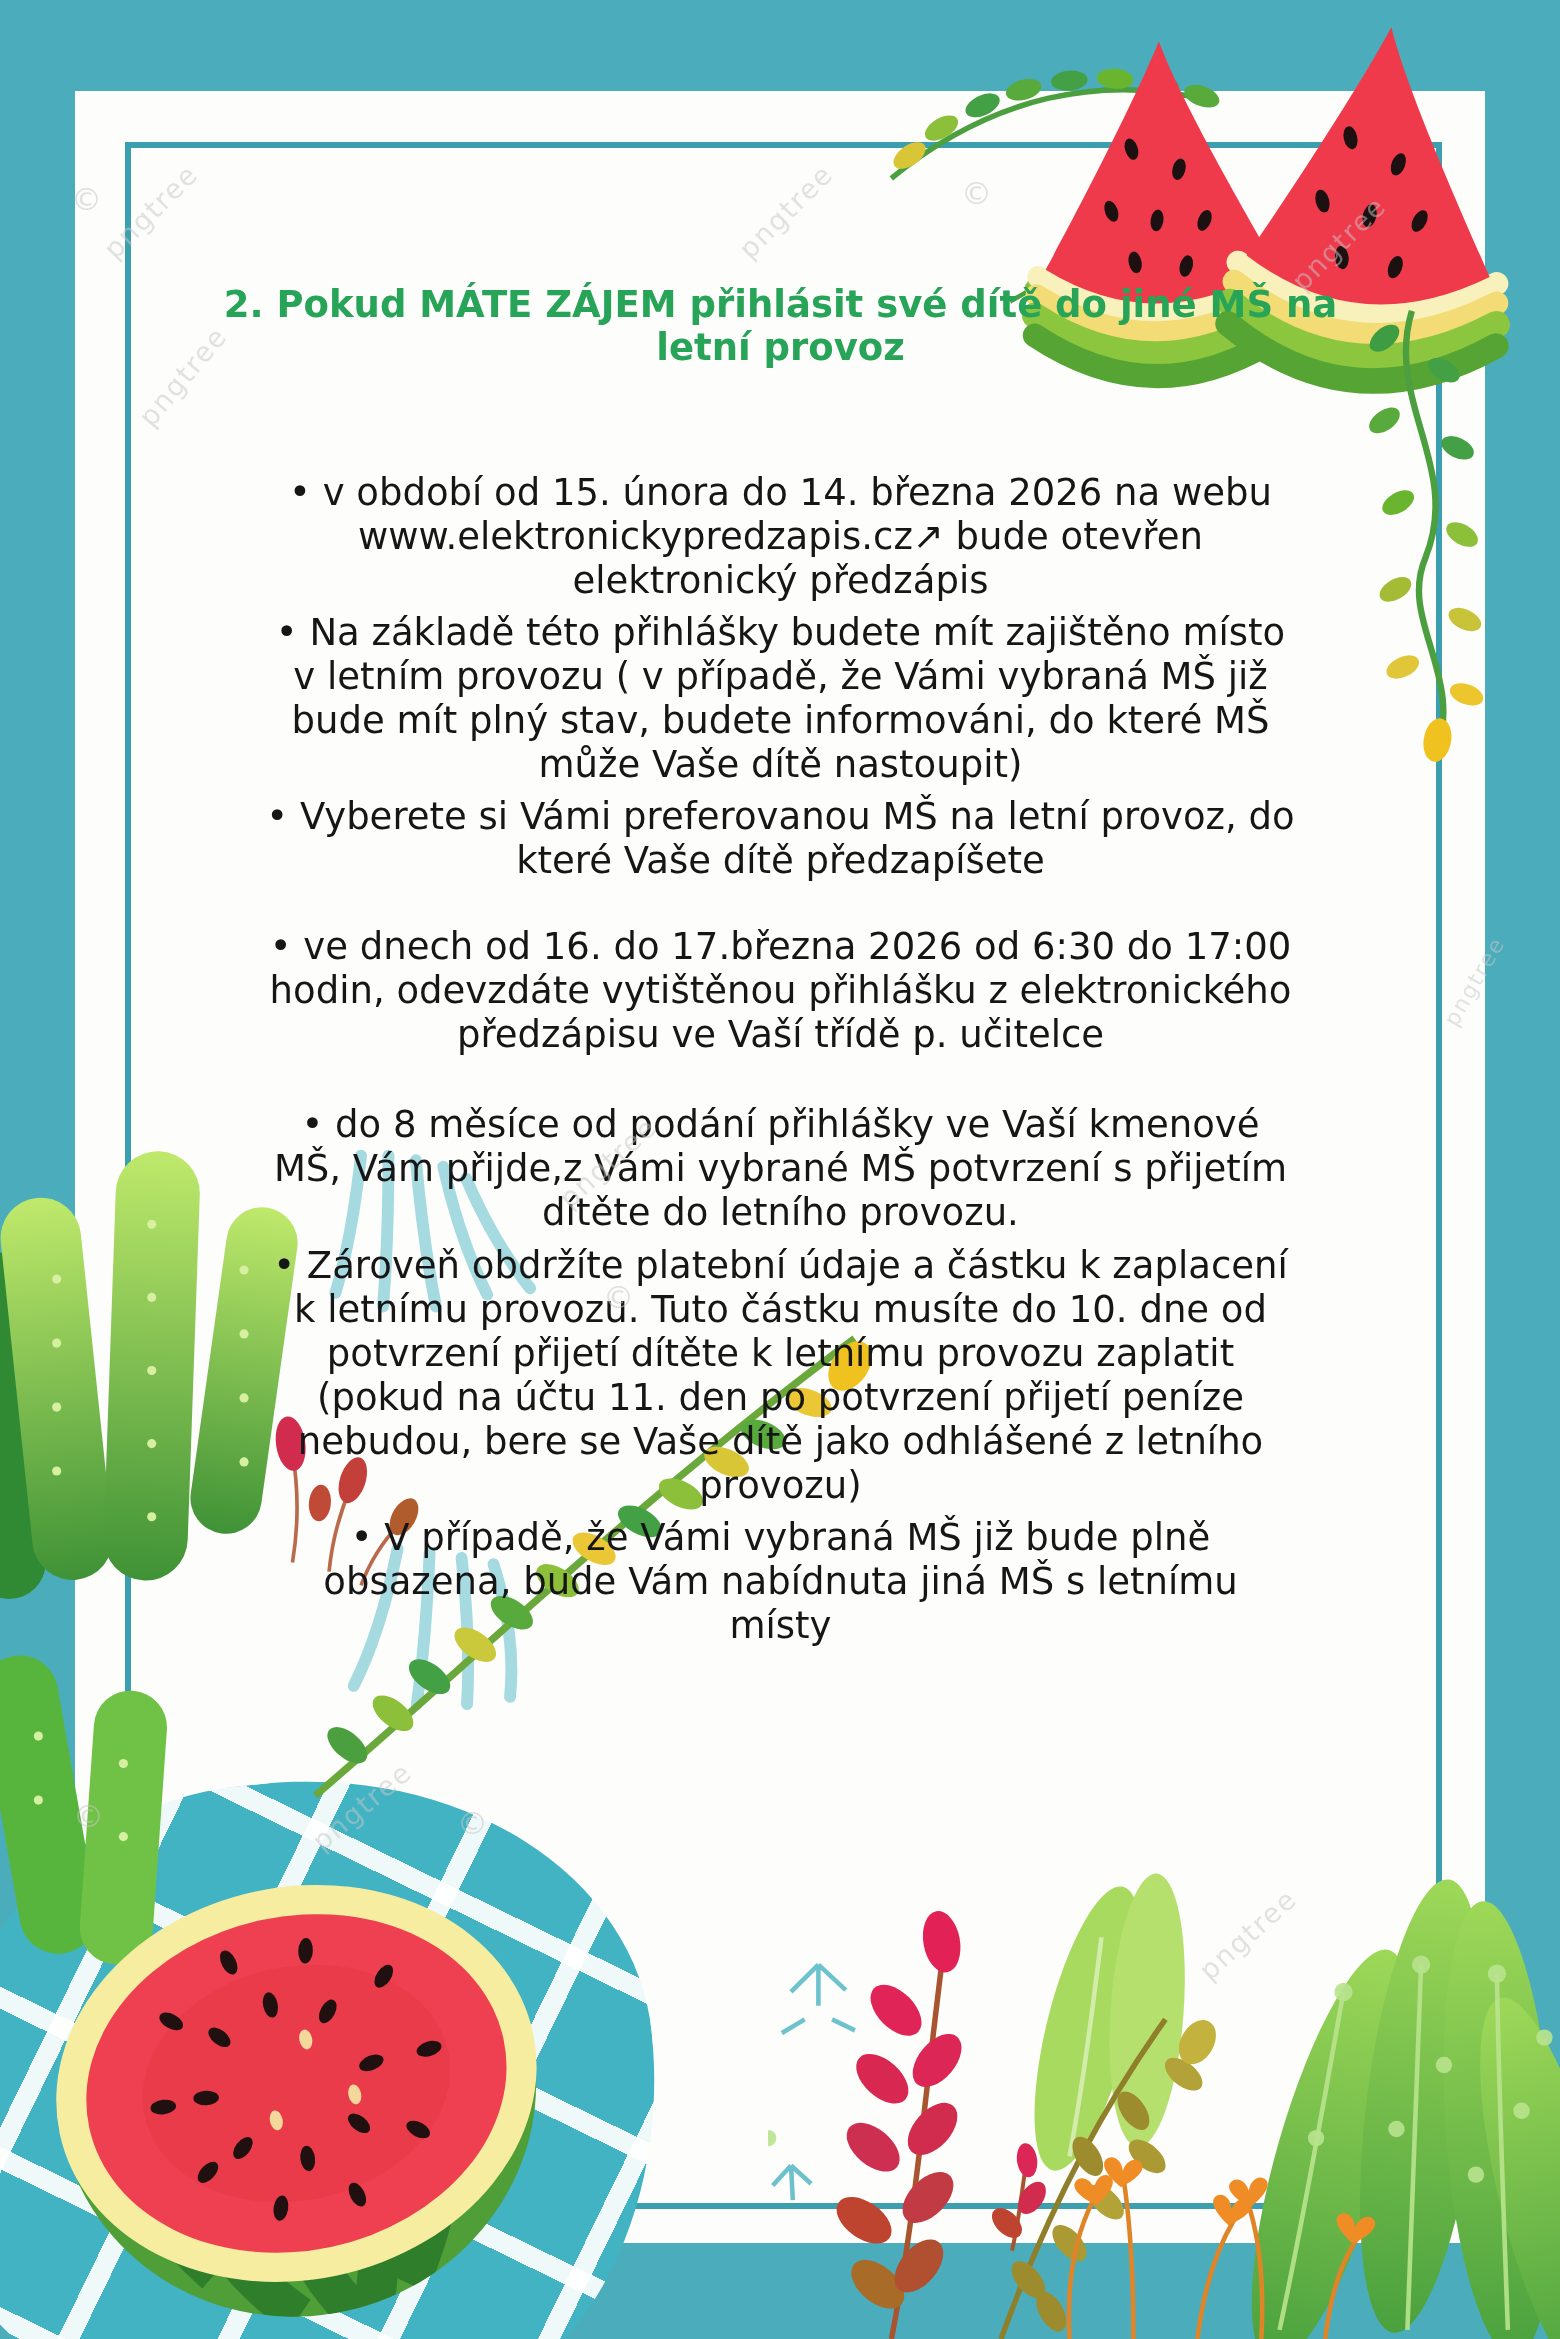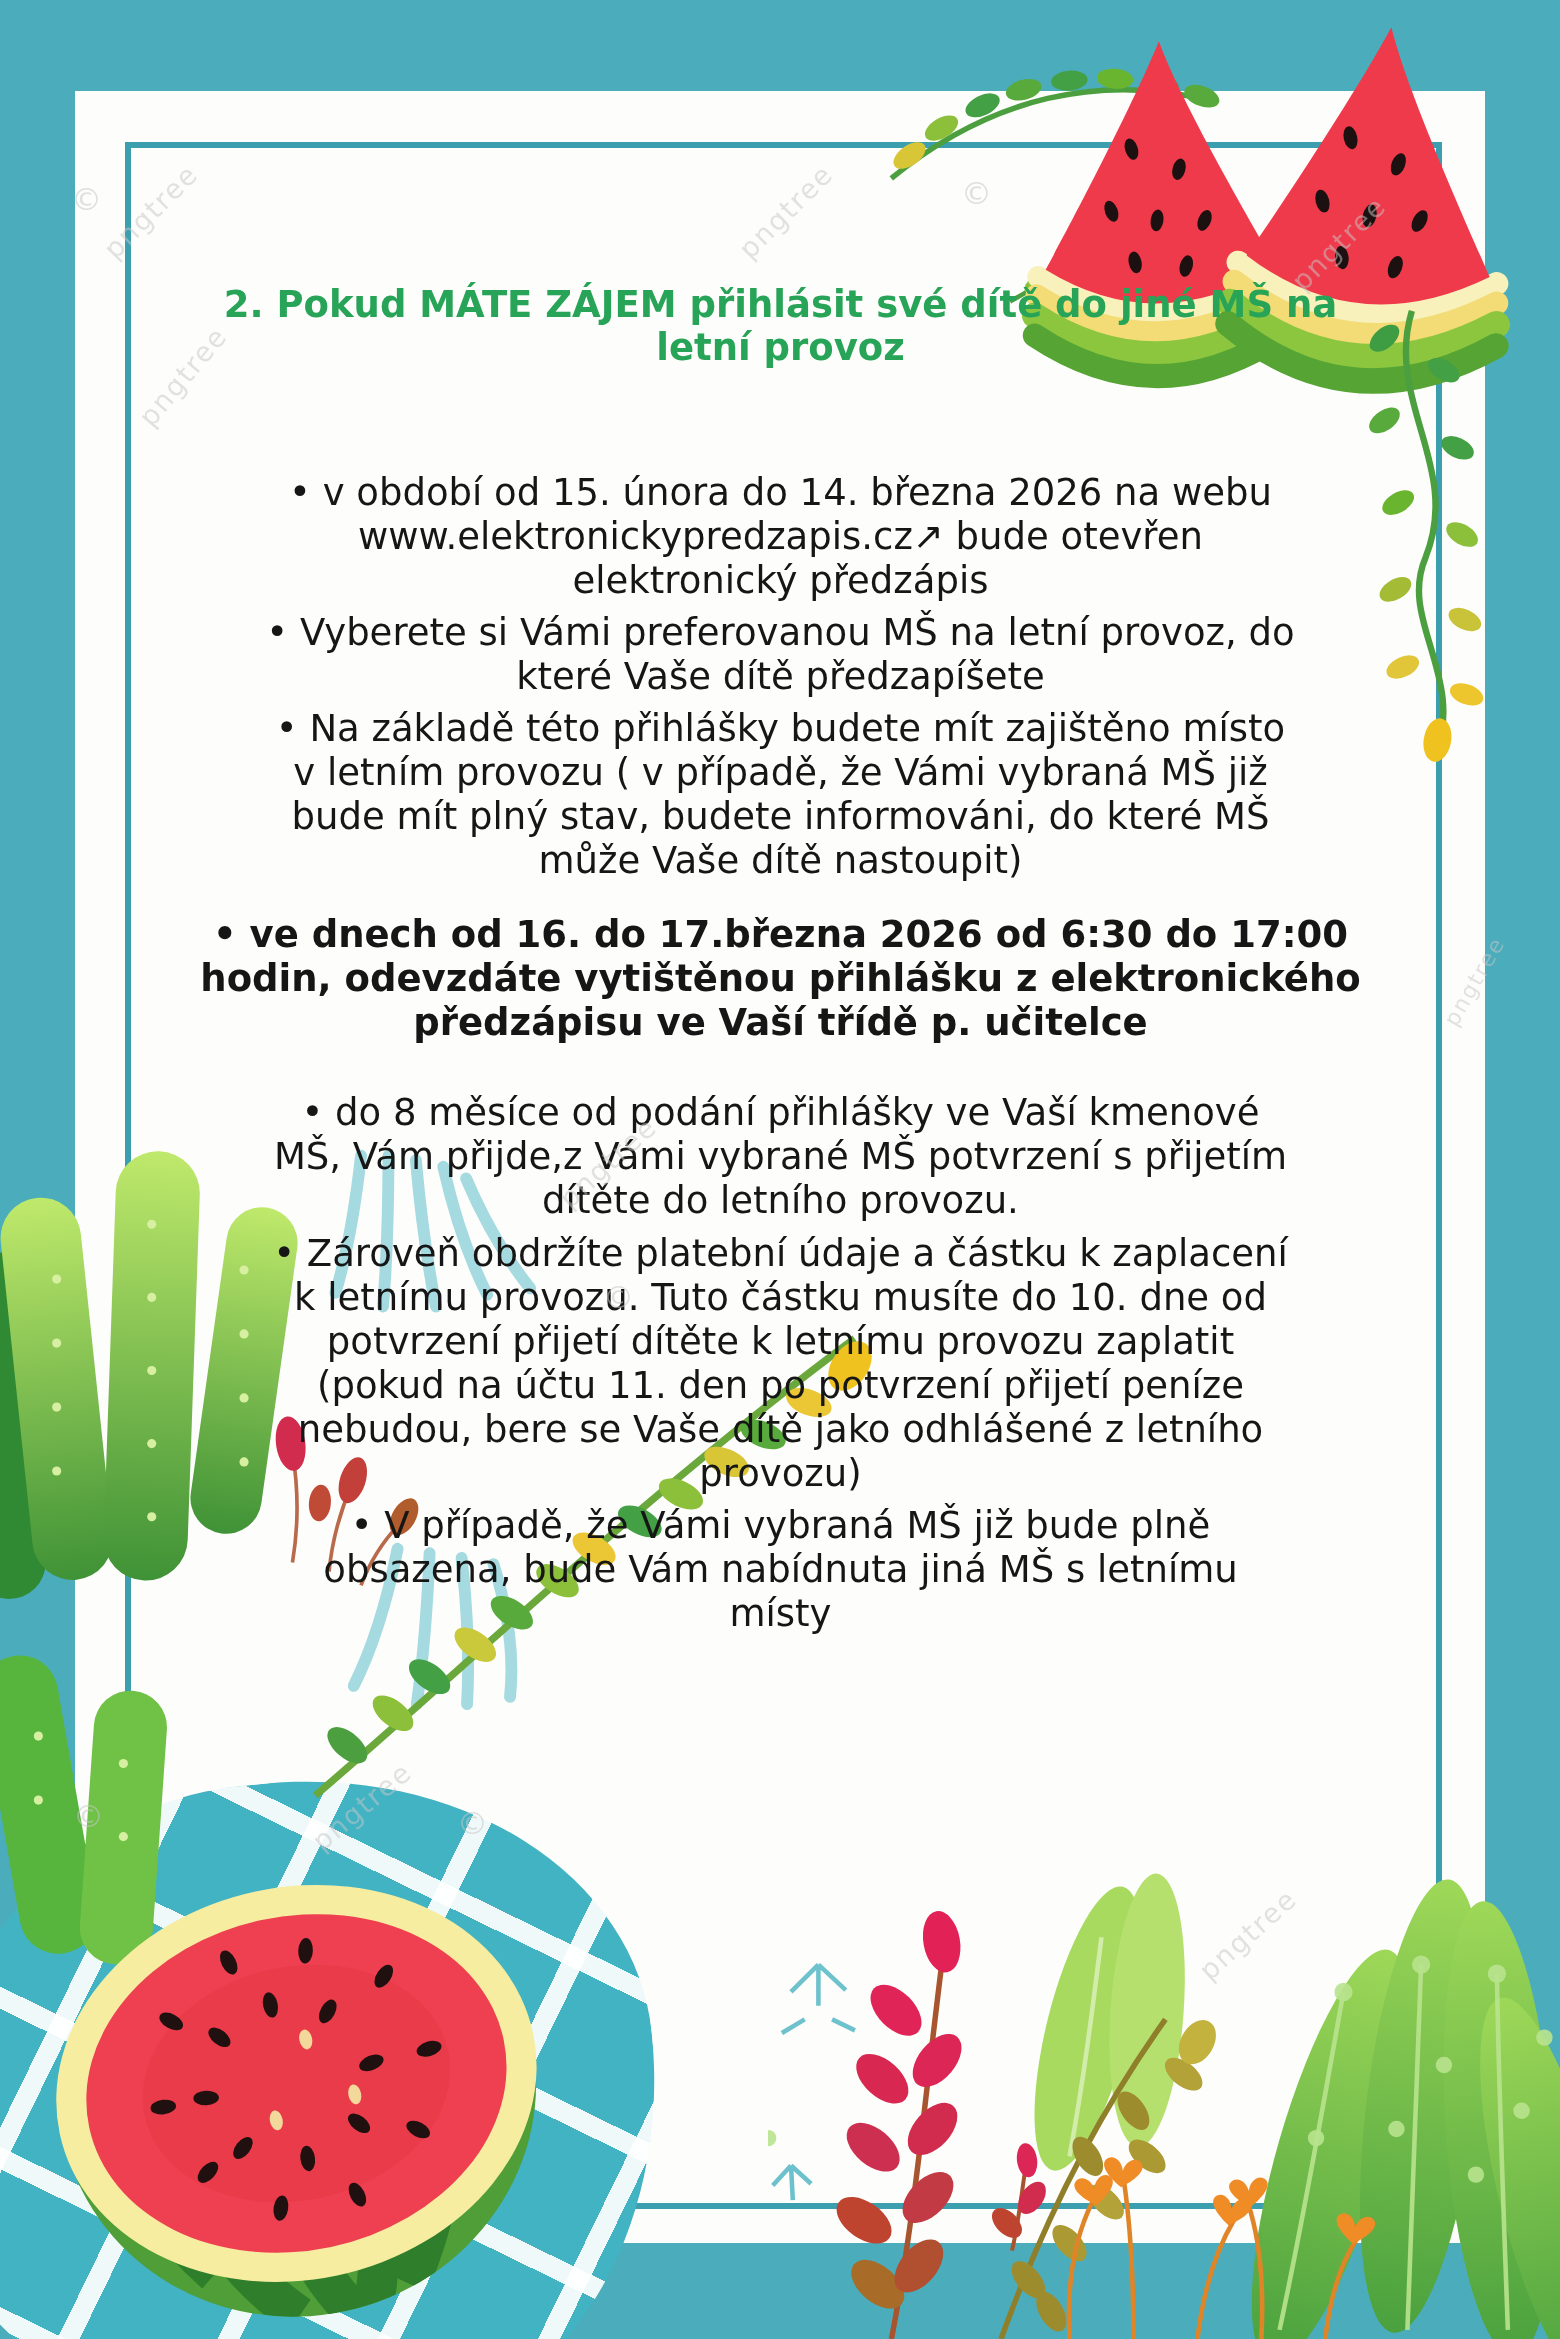--- a/index.html
+++ b/index.html
@@ -17,21 +17,21 @@
     background-image:
       repeating-linear-gradient(32deg, rgba(255,255,255,.92) 0 20px, transparent 20px 144px),
       repeating-linear-gradient(-58deg, rgba(255,255,255,.92) 0 20px, transparent 20px 144px);
     border-radius:48% 52% 42% 58% / 55% 45% 58% 42%;
     transform:rotate(-6deg);}
 
   
   .content{position:absolute;left:137px;top:283px;width:1287px;z-index:30;text-align:center;color:#161616;}
   .heading{font-size:37px;line-height:43px;font-weight:bold;color:#27a457;white-space:pre-line;margin:0 0 102px 0;}
   .content p{font-size:37px;line-height:44px;margin:0 0 8.2px 0;white-space:pre-line;}
-  .content p.bold{font-weight:bold;margin:30px 0 46px 0;}
+  .content p.bold{font-weight:normal;margin:42px 0 46px 0;}
 
   
   .wm{position:absolute;z-index:40;color:#c7c7c7;opacity:.5;font-size:27.4px;letter-spacing:1.8px;transform:rotate(-45deg);pointer-events:none;}
   .wm.c{font-size:31px;opacity:.55;transform:none;}
 </style>
 </head>
 <body>
 
 <div class="poster">
 
@@ -303,26 +303,26 @@
       </g>
     </g>
   </svg>
 
   <div class="content">
     <h1 class="heading">2. Pokud MÁTE ZÁJEM přihlásit své dítě do jiné MŠ na
 letní provoz</h1>
     <p>• v období od 15. února do 14. března 2026 na webu
 www.elektronickypredzapis.cz↗ bude otevřen
 elektronický předzápis</p>
-    <p>• Vyberete si Vámi preferovanou MŠ na letní provoz, do
-které Vaše dítě předzapíšete</p>
     <p>• Na základě této přihlášky budete mít zajištěno místo
 v letním provozu ( v případě, že Vámi vybraná MŠ již
 bude mít plný stav, budete informováni, do které MŠ
 může Vaše dítě nastoupit)</p>
+    <p>• Vyberete si Vámi preferovanou MŠ na letní provoz, do
+které Vaše dítě předzapíšete</p>
     <p class="bold">• ve dnech od 16. do 17.března 2026 od 6:30 do 17:00
 hodin, odevzdáte vytištěnou přihlášku z elektronického
 předzápisu ve Vaší třídě p. učitelce</p>
     <p>• do 8 měsíce od podání přihlášky ve Vaší kmenové
 MŠ, Vám přijde,z Vámi vybrané MŠ potvrzení s přijetím
 dítěte do letního provozu.</p>
     <p>• Zároveň obdržíte platební údaje a částku k zaplacení
 k letnímu provozu. Tuto částku musíte do 10. dne od
 potvrzení přijetí dítěte k letnímu provozu zaplatit
 (pokud na účtu 11. den po potvrzení přijetí peníze

